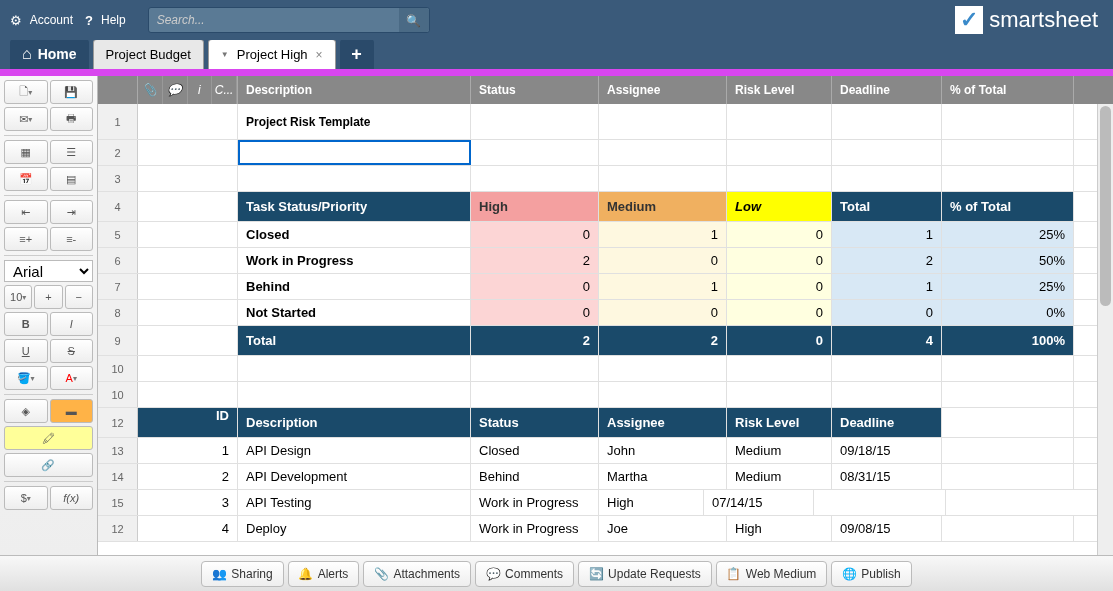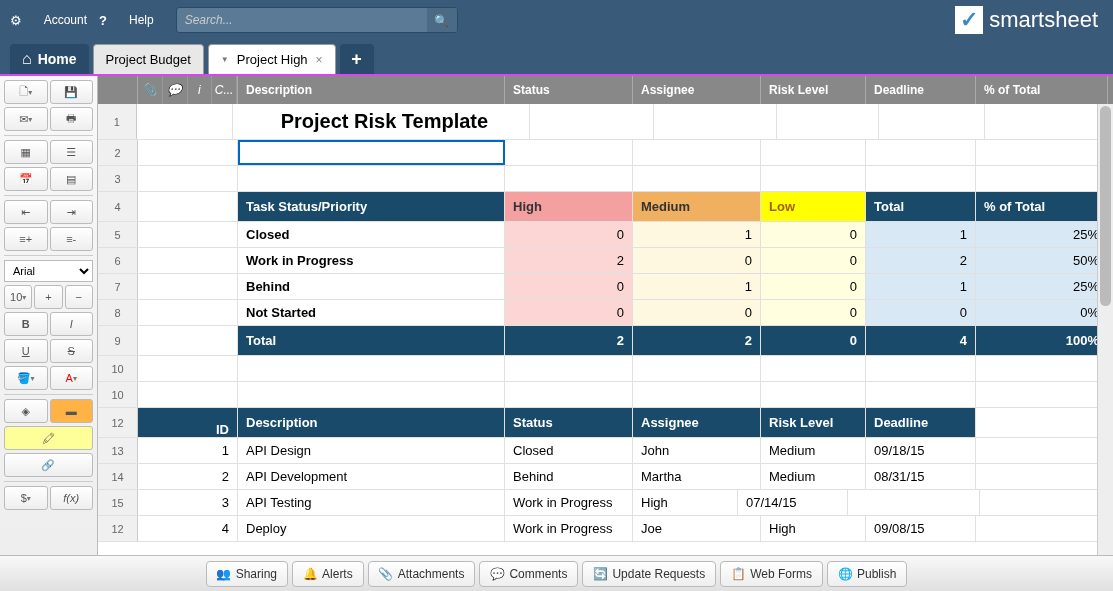--- a/index.html
+++ b/index.html
@@ -1,70 +1,70 @@
 <!DOCTYPE html>
 <html><head>
 <meta charset="utf-8">
 <style>
 * { box-sizing: border-box; margin: 0; padding: 0; font-family: Arial, sans-serif; }
 body { background: #fff; overflow: hidden; width: 1113px; height: 591px; }
 
 .topbar { background: #3a5a7a; height: 40px; display: flex; align-items: center; padding: 0 10px; color: #fff; position: relative; }
 .topbar-left { display: flex; align-items: center; gap: 12px; font-size: 12px; }
-.topbar-item { display: flex; align-items: center; gap: 22px; cursor: pointer; }
+.topbar-item { display: flex; align-items: center; gap: 8px; cursor: pointer; }
 .search-box { margin-left: 10px; display: flex; align-items: center; background: #5a7a95; border-radius: 3px; height: 26px; border: 1px solid #2a4a6a; }
 .search-input { background: transparent; border: none; color: #ccc; padding: 0 8px; width: 250px; font-style: italic; font-size: 12px; outline: none; }
 .search-input::placeholder { color: #ccc; }
 .search-btn { background: #4a6a85; border: none; color: #ccc; width: 30px; height: 24px; cursor: pointer; border-radius: 0 3px 3px 0; display: flex; align-items: center; justify-content: center; }
 .logo { position: absolute; right: 15px; display: flex; align-items: center; color: #fff; font-size: 22px; gap: 6px; }
 .logo-check { width: 28px; height: 28px; background: #fff; display: inline-flex; align-items: center; justify-content: center; color: #3a8aca; font-weight: bold; }
 
-.tabbar { background: #3a5a7a; height: 36px; display: flex; align-items: flex-end; padding-left: 10px; gap: 4px; border-bottom: 2px solid #d946ef; }
+.tabbar { background: #3a5a7a; height: 36px; display: flex; align-items: flex-end; padding-left: 10px; gap: 4px; border-bottom: 7px solid #d946ef; }
 .home-btn { background: #2a4a6a; color: #fff; height: 30px; padding: 0 12px; display: flex; align-items: center; gap: 6px; font-size: 14px; font-weight: bold; border-radius: 4px 4px 0 0; cursor: pointer; }
 .tab { background: #e8e8e8; height: 30px; padding: 0 12px; display: flex; align-items: center; gap: 8px; font-size: 13px; border-radius: 4px 4px 0 0; cursor: pointer; border: 1px solid #999; border-bottom: none; }
 .tab.active { background: #fff; }
 .tab-close { color: #888; font-size: 12px; cursor: pointer; }
 .tab-add { background: #2a4a6a; color: #fff; height: 30px; width: 34px; display: flex; align-items: center; justify-content: center; font-size: 18px; border-radius: 4px 4px 0 0; cursor: pointer; }
 
 .main { display: flex; height: calc(591px - 40px - 36px - 36px); }
 
 .left-toolbar { width: 98px; background: linear-gradient(#f8f8f8, #eee); border-right: 1px solid #bbb; padding: 4px; }
 .tool-row { display: flex; gap: 2px; margin-bottom: 3px; }
 .tool-btn { flex: 1; height: 24px; background: linear-gradient(#fff, #eee); border: 1px solid #bbb; border-radius: 3px; cursor: pointer; display: flex; align-items: center; justify-content: center; font-size: 11px; color: #555; }
 .tool-btn.wide { width: 100%; }
 .tool-sep { height: 1px; background: #ccc; margin: 4px 0; }
-.font-select { width: 100%; height: 22px; font-size: 11px; margin-bottom: 3px; border: 1px solid #bbb; background: #fff; padding: 0 4px; }
+.font-select { width: 100%; height: 22px; font-size: 15px; margin-bottom: 3px; border: 1px solid #bbb; background: #fff; padding: 0 4px; }
 
 .sheet-area { flex: 1; overflow: auto; background: #fff; position: relative; }
 
 .grid-header { display: flex; background: #888; color: #fff; font-size: 12px; height: 28px; position: sticky; top: 0; z-index: 5; }
 .gh-corner { width: 40px; background: #888; border-right: 1px solid #aaa; }
 .gh-icons { width: 100px; background: #888; display: flex; border-right: 1px solid #aaa; }
 .gh-icon { flex: 1; display: flex; align-items: center; justify-content: center; border-right: 1px solid #999; font-style: italic; }
 .gh-col { border-right: 1px solid #aaa; display: flex; align-items: center; padding: 0 8px; font-weight: bold; }
 
 .grid-row { display: flex; border-bottom: 1px solid #e0e0e0; height: 26px; font-size: 13px; }
 .row-num { width: 40px; background: #f0f0f0; border-right: 1px solid #ccc; display: flex; align-items: center; justify-content: center; font-size: 11px; color: #666; }
 .row-icons { width: 100px; border-right: 1px solid #e0e0e0; }
 .cell { border-right: 1px solid #e0e0e0; display: flex; align-items: center; padding: 0 8px; overflow: hidden; }
 
-.w-desc { width: 267px; }
+.w-desc { width: 233px; }
 .w-status { width: 128px; }
 .w-assignee { width: 128px; }
 .w-risk { width: 105px; }
 .w-deadline { width: 110px; }
 .w-pct { width: 132px; }
 
-.title-cell { font-size: 20px; font-weight: bold; margin-left: 40px; }
+.title-cell { font-size: 12px; font-weight: bold; }
 .selected-cell { border: 2px solid #0066cc !important; }
 
 .hdr-dark { background: #1a4a6a; color: #fff; font-weight: bold; }
 .hdr-pink { background: #f4a0a0; color: #333; font-weight: bold; }
 .hdr-orange { background: #f0b060; color: #333; font-weight: bold; }
-.hdr-yellow { background: #ffff00; color: #a16207; font-weight: bold; }
+.hdr-yellow { background: #ffff00; color: #000000; font-weight: bold; font-style: italic; }
 .bg-pink { background: #fcd5d5; }
 .bg-cream { background: #fef8e0; }
 .bg-lyellow { background: #ffffe0; }
 .bg-lblue { background: #d8e8f5; }
 .num { justify-content: flex-end; }
 
 .bottom-toolbar { height: 36px; background: linear-gradient(#f8f8f8, #e0e0e0); border-top: 1px solid #bbb; display: flex; align-items: center; justify-content: center; gap: 4px; }
 .btm-btn { height: 26px; padding: 0 10px; background: linear-gradient(#fff, #eee); border: 1px solid #bbb; border-radius: 4px; cursor: pointer; display: flex; align-items: center; gap: 5px; font-size: 12px; color: #333; }
 .btm-icon { width: 14px; height: 14px; display: inline-block; }
 .scroll-track { position: absolute; right: 0; top: 28px; bottom: 0; width: 16px; background: #eee; border-left: 1px solid #ccc; }
@@ -320,21 +320,21 @@
         <div class="cell w-desc"></div>
         <div class="cell w-status"></div>
         <div class="cell w-assignee"></div>
         <div class="cell w-risk"></div>
         <div class="cell w-deadline"></div>
         <div class="cell w-pct"></div>
       </div>
 
     <div class="grid-row" style="height:30px">
       <div class="row-num">12</div>
-      <div class="row-icons hdr-dark" style="justify-content:flex-end;display:flex;align-items:flex-end;padding-right:8px;font-weight:bold">
+      <div class="row-icons hdr-dark" style="justify-content:flex-end;display:flex;align-items:flex-start;padding-right:8px;font-weight:bold">
           <span>ID</span>
         </div>
       <div class="cell w-desc hdr-dark">Description</div>
       <div class="cell w-status hdr-dark">Status</div>
       <div class="cell w-assignee hdr-dark">Assignee</div>
       <div class="cell w-risk hdr-dark">Risk Level</div>
       <div class="cell w-deadline hdr-dark">Deadline</div>
       <div class="cell w-pct"></div>
     </div>
 
@@ -402,19 +402,19 @@
   <button class="btm-btn">
       <span class="btm-icon">💬</span>
       <span>Comments</span>
     </button>
   <button class="btm-btn">
       <span class="btm-icon" style="color:#50a050">🔄</span>
       <span>Update Requests</span>
     </button>
   <button class="btm-btn">
       <span class="btm-icon">📋</span>
-      <span>Web Forms</span>
+      <span>Web Medium</span>
     </button>
   <button class="btm-btn">
       <span class="btm-icon" style="color:#40a0d0">🌐</span>
       <span>Publish</span>
     </button>
 </div>
 
 </body></html>

